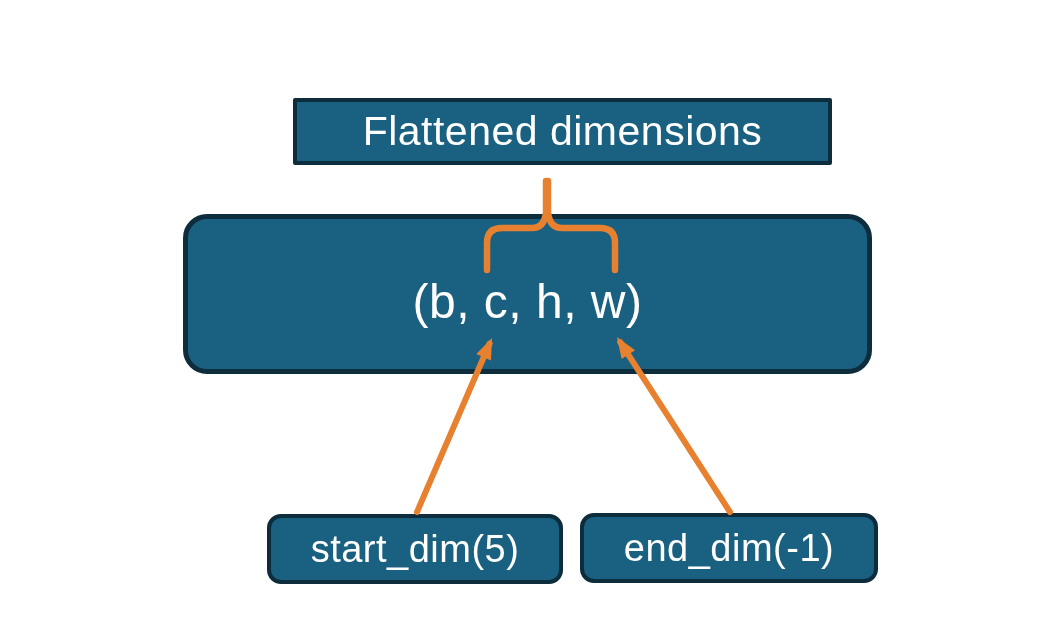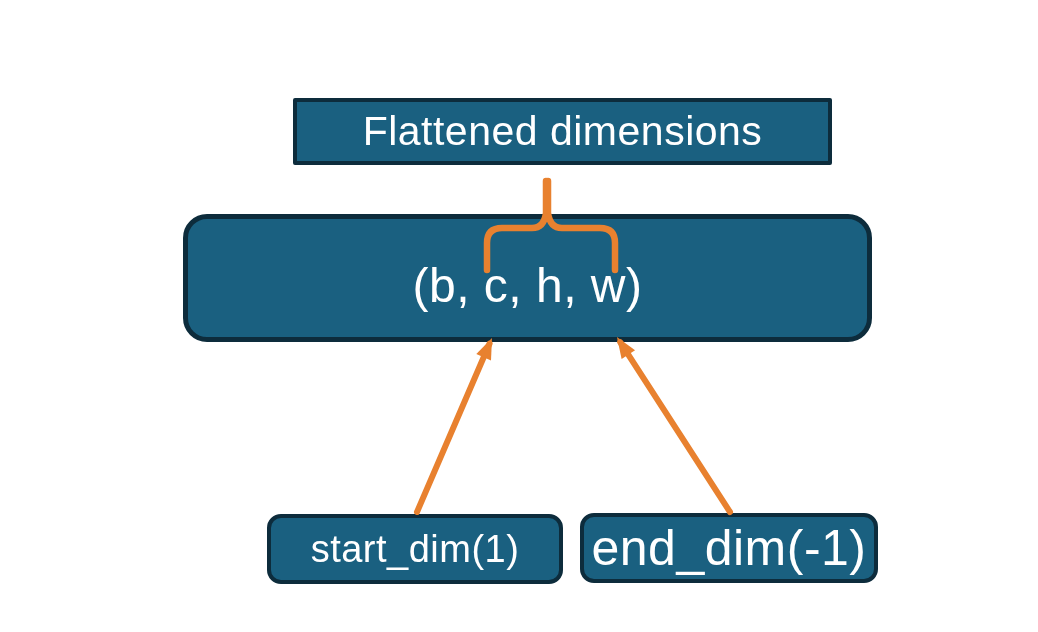--- a/index.html
+++ b/index.html
@@ -30,37 +30,37 @@
     letter-spacing:0.5px;
   }
   .node-flattened{
     left:293px; top:98px;
     width:539px; height:67px;
     border-radius:2px;
     font-size:41px;
   }
   .node-tuple{
     left:183px; top:214px;
-    width:689px; height:128px;
+    width:689px; height:160px;
     border-radius:24px;
     border-width:5px;
     font-size:48px;
     padding-top:14px;
   }
   .node-start{
     left:267px; top:514px;
     width:296px; height:70px;
     border-radius:14px;
     font-size:38px;
   }
   .node-end{
     left:580px; top:513px;
     width:298px; height:70px;
     border-radius:14px;
-    font-size:50px;
+    font-size:38px;
   }
   .overlay{
     position:absolute;
     left:0; top:0;
     width:1038px;
     height:632px;
     pointer-events:none;
   }
 </style>
 </head>
@@ -70,21 +70,21 @@
 
   <div class="node node-flattened">
     <span>Flattened dimensions</span>
   </div>
 
   <div class="node node-tuple">
     <span>(b, c, h, w)</span>
   </div>
 
   <div class="node node-start">
-    <span>start_dim(1)</span>
+    <span>start_dim(5)</span>
   </div>
 
   <div class="node node-end">
     <span>end_dim(-1)</span>
   </div>
 
   <svg class="overlay" viewBox="0 0 1038 632">
     <defs>
       <marker id="arrowhead" markerUnits="userSpaceOnUse" markerWidth="24" markerHeight="20" refX="16" refY="9" orient="auto">
         <path d="M1,1 L22,9 L1,17 Z" fill="#e8812f"></path>

